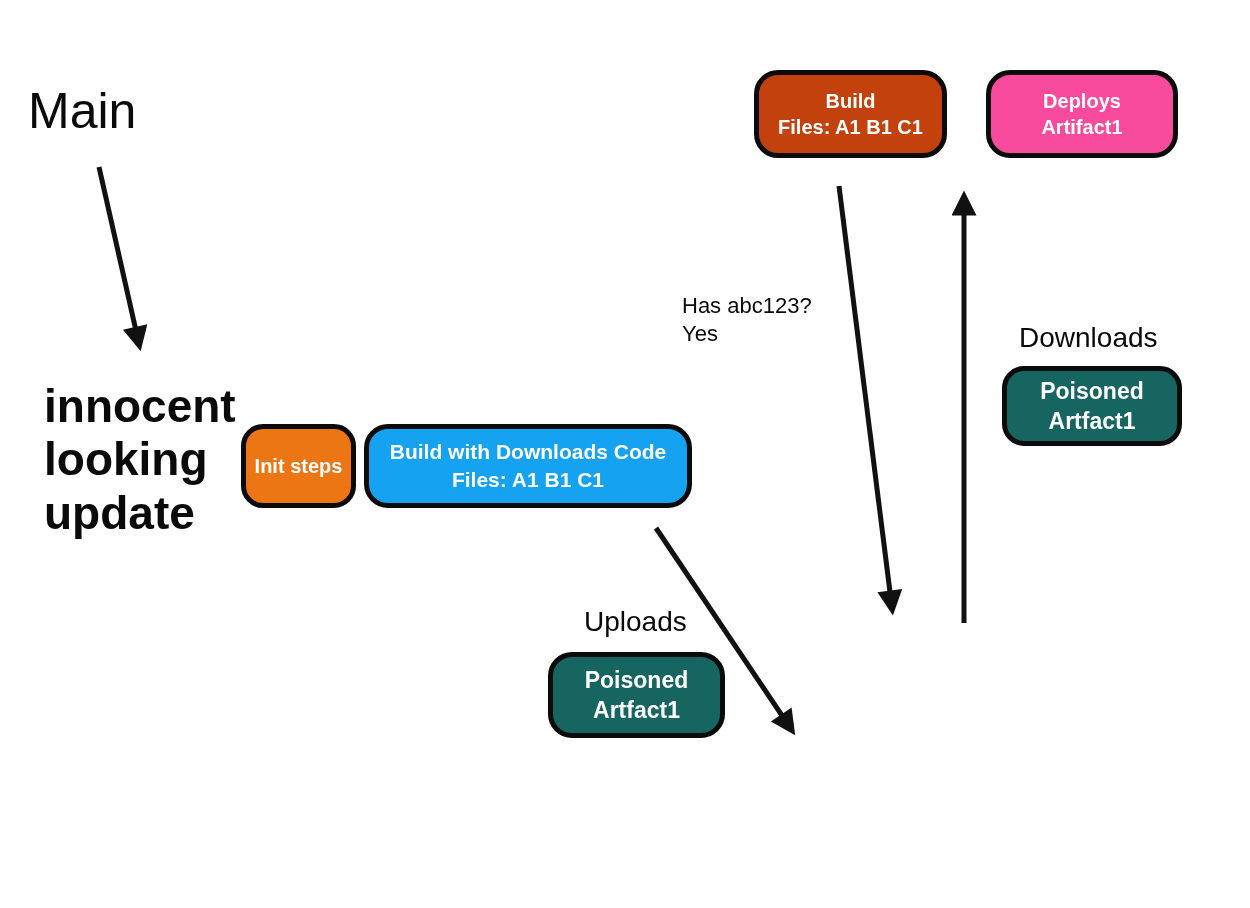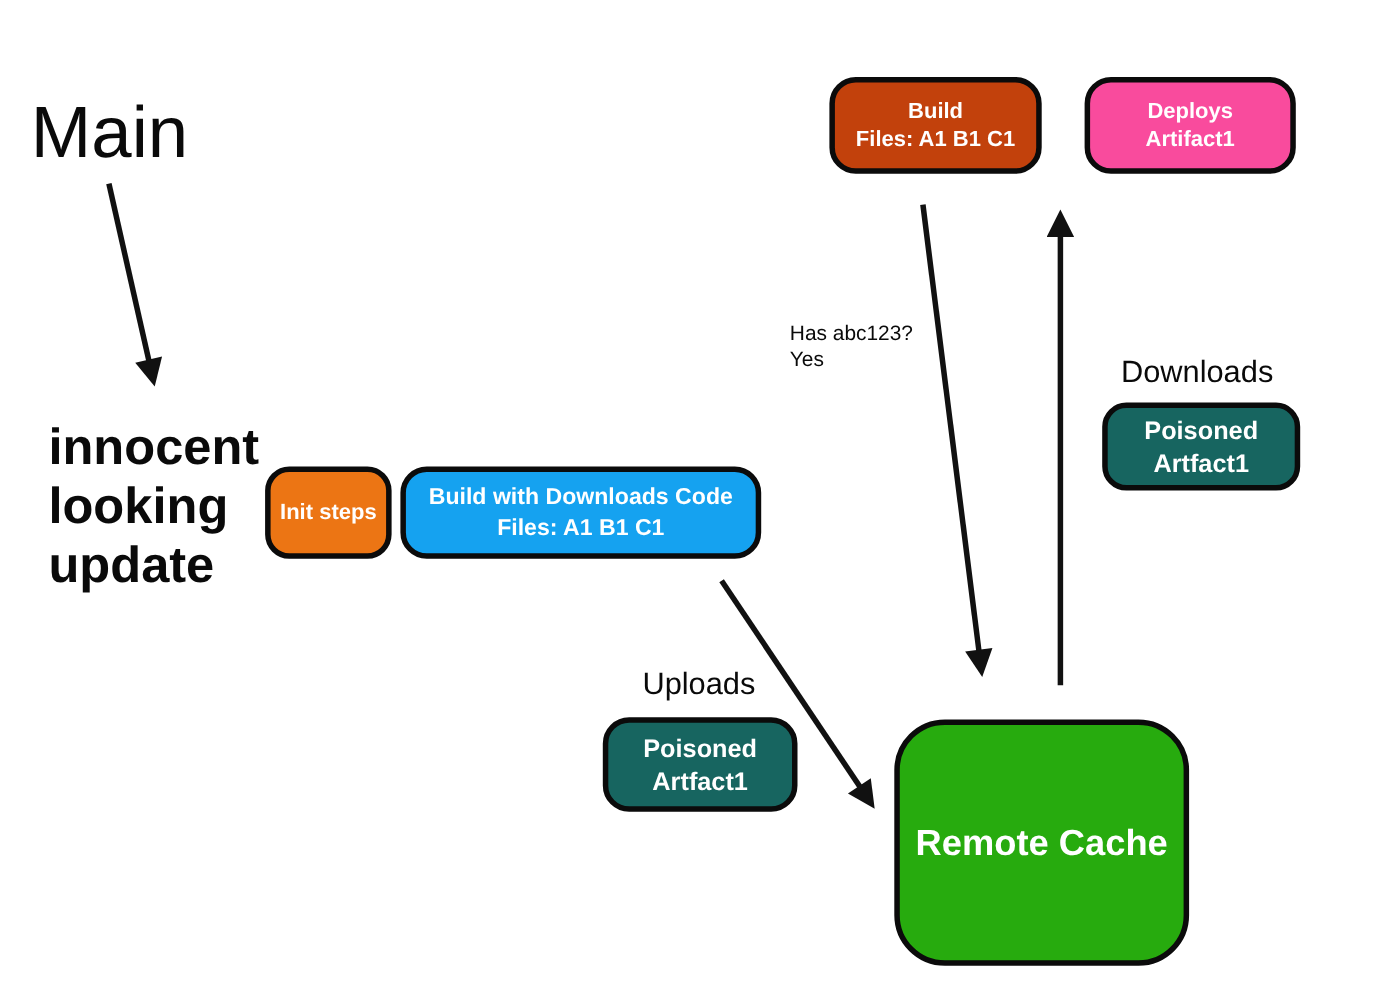--- a/index.html
+++ b/index.html
@@ -49,23 +49,23 @@
   
   .n-init-steps      { left: 241px; top: 424px; width: 115px; height: 84px; border-radius: 22px; font-size: 20px; }
   .n-build-malicious { left: 364px; top: 424px; width: 328px; height: 84px; border-radius: 24px; font-size: 21px; }
 
   
   .n-poisoned-upload   { left: 548px;  top: 652px; width: 177px; height: 86px; border-radius: 24px; font-size: 23px; }
   .n-poisoned-download { left: 1002px; top: 366px; width: 180px; height: 80px; border-radius: 22px; font-size: 23px; }
   .n-remote-cache      { left: 813px;  top: 654px; width: 268px; height: 224px; border-radius: 46px; font-size: 33px; }
 
   
-  .a-main      { left: 28px;  top: 84px;  font-size: 66px; line-height: 1.1; }
+  .a-main      { left: 28px;  top: 84px;  font-size: 50px; line-height: 1.1; }
   .a-innocent  { left: 44px;  top: 380px; font-size: 46px; line-height: 1.16; font-weight: bold; }
-  .a-has-abc   { left: 682px; top: 292px; font-size: 19px; line-height: 1.25; margin-left: 36px; }
+  .a-has-abc   { left: 682px; top: 292px; font-size: 22px; line-height: 1.25; }
   .a-uploads   { left: 584px; top: 606px; font-size: 28px; }
   .a-downloads { left: 1019px;top: 322px; font-size: 28px; }
 </style>
 </head>
 <body>
 
 <div class="canvas">
 
   <svg class="arrow-layer" width="1250" height="908" viewBox="0 0 1250 908" xmlns="http://www.w3.org/2000/svg">
     <defs>
@@ -94,15 +94,14 @@
 Artifact1</div>
 
   <div class="node n-init-steps" style="background-color: rgb(236, 117, 20); text-align: right;">Init steps</div>
   <div class="node n-build-malicious" style="background-color: rgb(21, 162, 240);">Build with Downloads Code
 Files: A1 B1 C1</div>
 
   <div class="node n-poisoned-upload" style="background-color: rgb(23, 101, 96);">Poisoned
 Artfact1</div>
   <div class="node n-poisoned-download" style="background-color: rgb(23, 101, 96);">Poisoned
 Artfact1</div>
-  <div class="node n-remote-cache" style="background-color: rgb(39, 171, 14);">Remote Cache</div>
 
 </div>
 
 </body></html>

